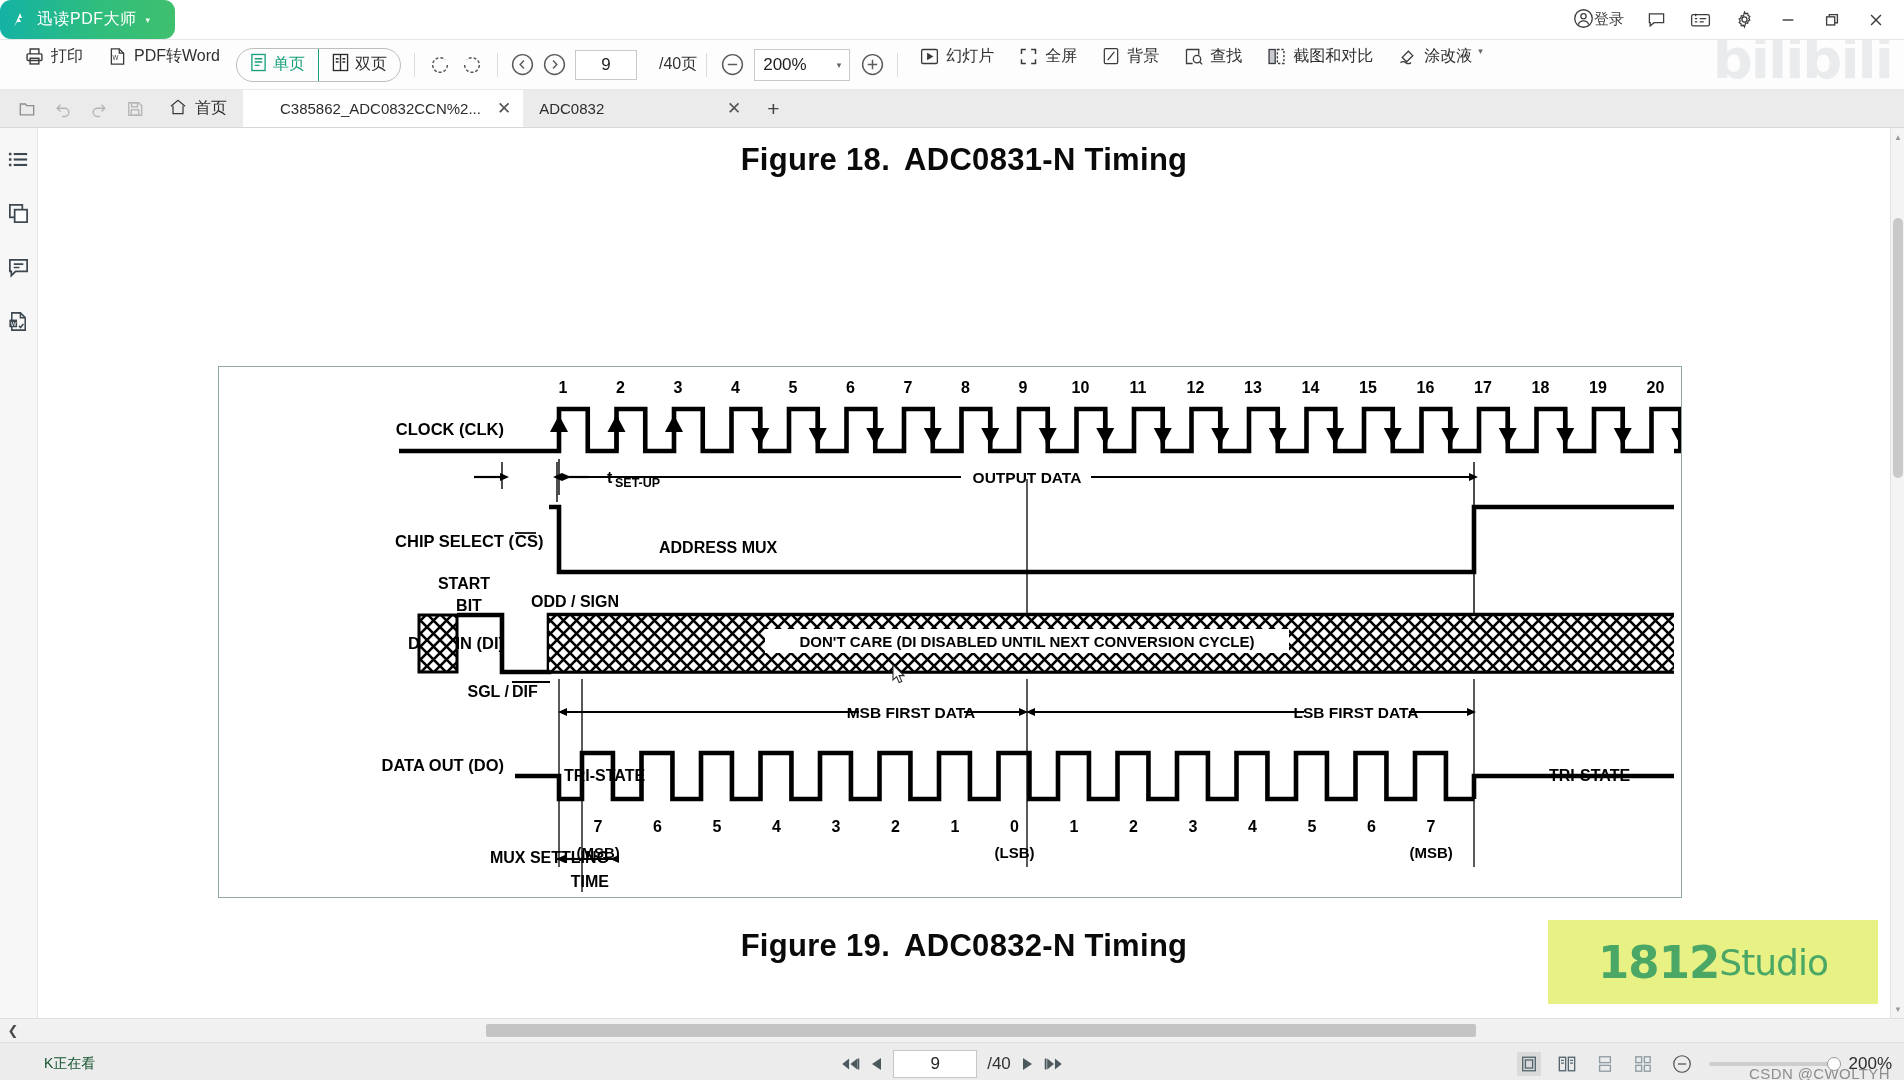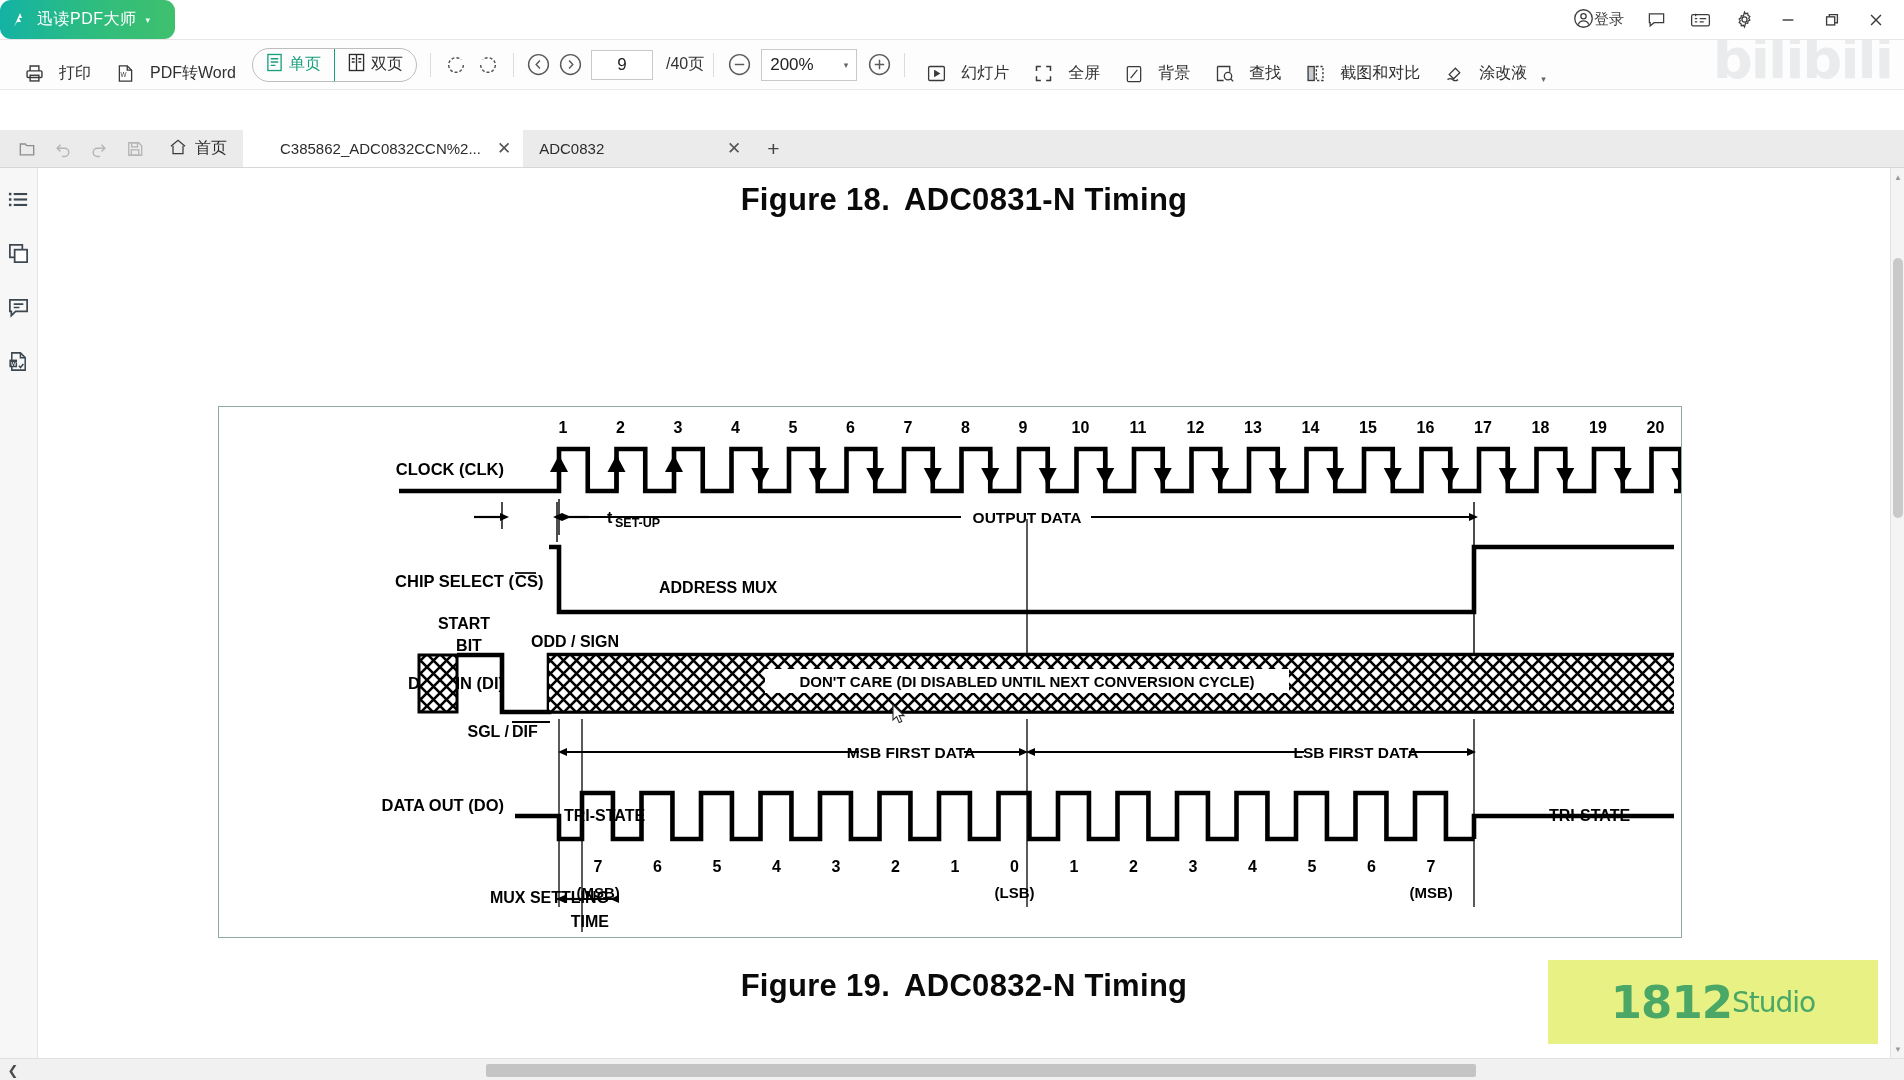--- a/index.html
+++ b/index.html
@@ -65,21 +65,21 @@
   .toolbar {
     position: relative;
     height: 50px;
     background: #fdfdfd;
     display: flex; align-items: center;
     padding-left: 12px;
     border-bottom: 1px solid #e9e9e9;
     overflow: hidden;
   }
   .tool {
-    display: flex; align-items: flex-end; gap: 14px;
+    display: flex; align-items: flex-start; gap: 6px;
     padding: 0 12px; height: 38px;
     font-size: 16px; color: #303030; white-space: nowrap;
   }
   .tool .glyph { display: flex; align-items: center; }
   .sep { width: 1px; height: 24px; background: #dcdcdc; margin: 0 9px; flex: 0 0 1px; }
 
   .pagepill {
     display: flex; align-items: center;
     border: 1px solid #bdbdbd;
     border-radius: 17px; height: 34px; overflow: hidden;
@@ -96,21 +96,21 @@
     display: flex; align-items: center; justify-content: center;
     color: #555;
   }
   .numbox {
     width: 62px; height: 30px;
     border: 1px solid #c9c9c9; background: #fff;
     display: flex; align-items: center; justify-content: center;
     font-size: 17px; color: #222;
     margin: 0 4px;
   }
-  .pagetotal { font-size: 16px; color: #333; margin-left: 9px; white-space: nowrap; }
+  .pagetotal { font-size: 16px; color: #333; margin-left: 18px; white-space: nowrap; }
   .zoombox {
     width: 96px; height: 32px;
     border: 1px solid #c9c9c9; background: #fff;
     display: flex; align-items: center;
     padding: 0 8px; margin: 0 6px;
     font-size: 17px; color: #222;
   }
   .zoombox .z-caret { margin-left: auto; font-size: 9px; color: #666; }
 
   .wm-bili {
@@ -120,21 +120,20 @@
     font-family: "DejaVu Sans", sans-serif;
     pointer-events: none; user-select: none; margin-left: 40px;
   }
 
   
   .tabstrip {
     height: 38px;
     background: #ebebeb;
     display: flex; align-items: stretch;
     border-bottom: 1px solid #d7d7d7;
-    margin-top: 40px;
   }
   .tabstrip-tools { display: flex; align-items: center; padding: 0 6px 0 10px; gap: 2px; }
   .tabstrip-tools .ti {
     width: 34px; height: 30px;
     display: flex; align-items: center; justify-content: center;
     color: #9a9a9a;
   }
   .home {
     display: flex; align-items: center; gap: 7px;
     padding: 0 16px 0 10px; font-size: 16px; color: #2c2c2c;
@@ -214,21 +213,21 @@
     position: absolute; right: 26px; bottom: 14px;
     width: 330px; height: 84px;
     background: #e5f07a;
     display: flex; align-items: center; justify-content: center;
     font-family: "DejaVu Sans", sans-serif;
     font-size: 45px; font-weight: bold;
     color: #3ba05a;
     letter-spacing: -1px;
     opacity: .92;
   }
-  .wm-studio .sm { font-size: 28px; font-weight: normal; }
+  .wm-studio .sm { font-size: 36px; font-weight: normal; }
 
   
   .hscrollbar {
     height: 24px; background: #f1f1f1;
     border-top: 1px solid #e0e0e0;
     display: flex; align-items: center;
     position: relative;
   }
   .hscrollbar .hend {
     width: 26px; height: 100%;

